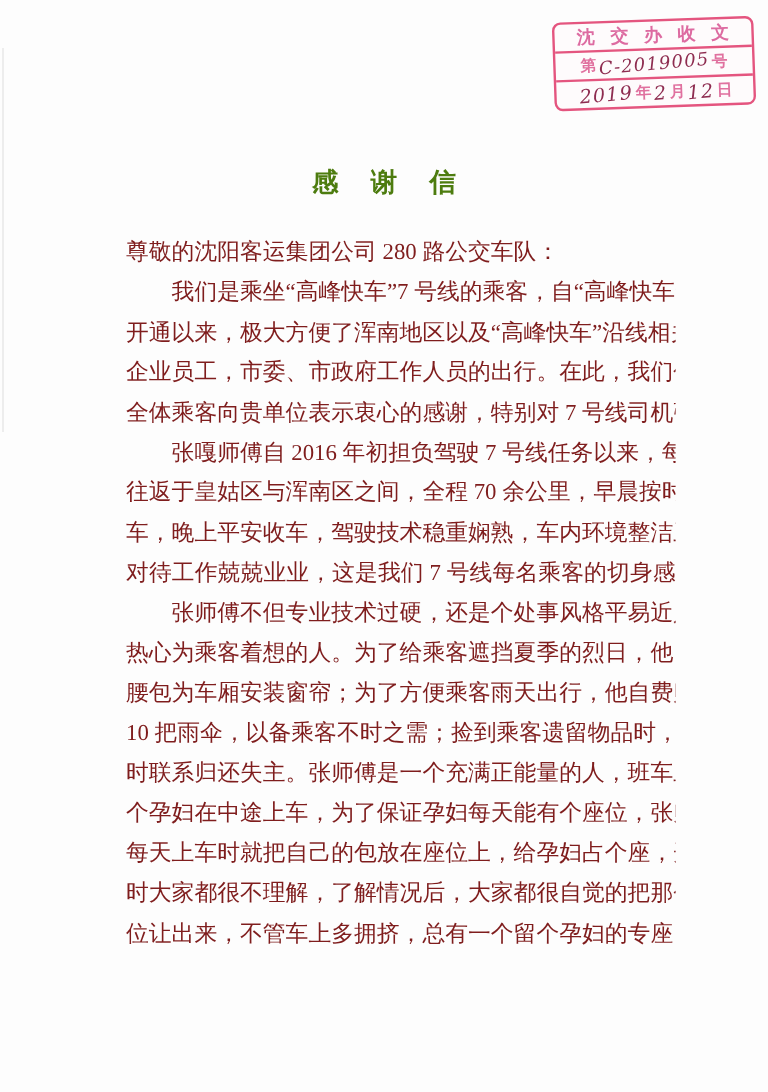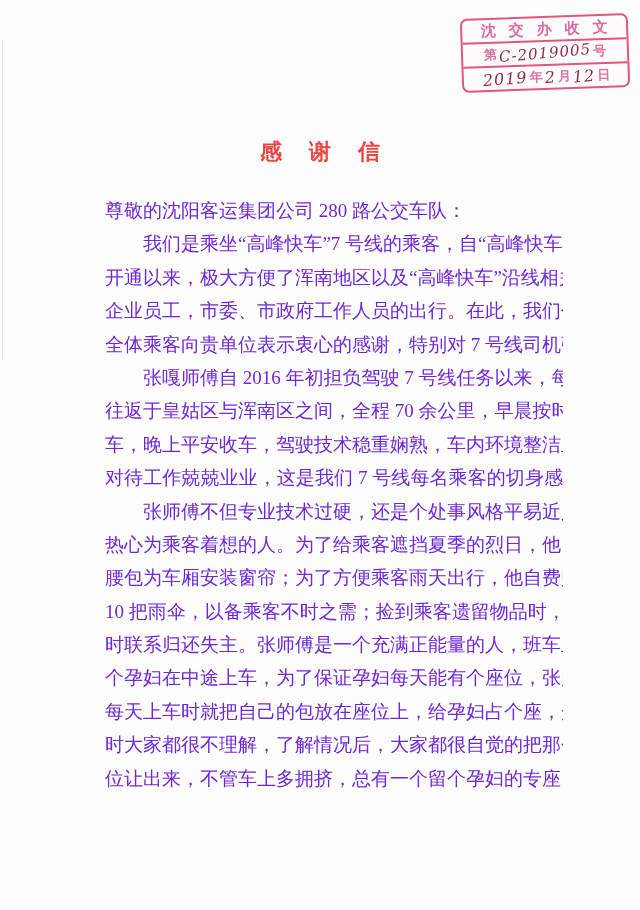--- a/index.html
+++ b/index.html
@@ -78,32 +78,32 @@
 
   
   #letter-title {
     position: absolute;
     left: 0;
     top: 137px;
     width: 100%;
     text-align: center;
     font-size: 22px;
     font-weight: bold;
-    color: #ef4444;
+    color: #4d7c0f;
     letter-spacing: 27px;
     text-indent: 27px;
   }
   #letter-body {
     position: absolute;
     left: 105px;
     top: 194px;
     width: 458px;
     font-size: 19px;
     line-height: 33.4px;
-    color: #6d28d9;
+    color: #7f1d1d;
   }
   #letter-salutation {
     text-align: left;
   }
   .line {
     text-align: justify;
     text-align-last: justify;
     height: 33.4px;
     overflow: hidden;
     white-space: nowrap;

